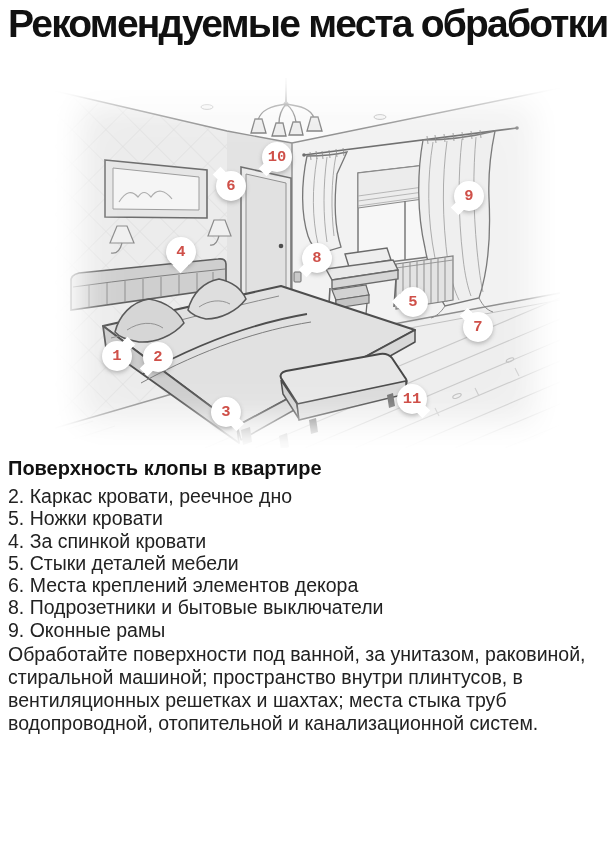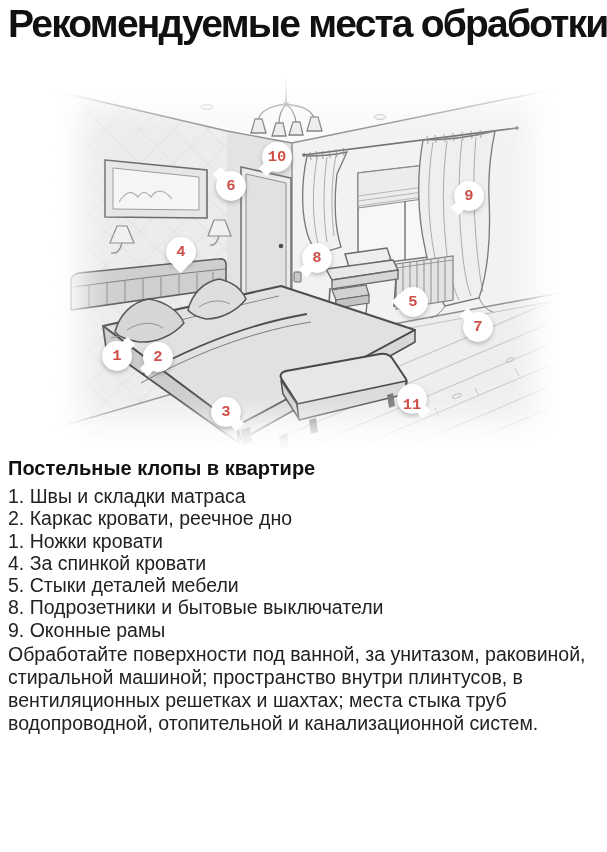--- a/index.html
+++ b/index.html
@@ -216,32 +216,32 @@
         <span>8</span>
       </div>
       <div class="marker tail-bl" style="left: 414px; top: 118px;">
         <i class="tail"></i>
         <span>9</span>
       </div>
       <div class="marker tail-bl" style="left: 222px; top: 79px;">
         <i class="tail"></i>
         <span>10</span>
       </div>
-      <div class="marker tail-br" style="left: 357px; top: 321px; align-items: flex-end;">
+      <div class="marker tail-br" style="left: 357px; top: 321px;">
         <i class="tail"></i>
         <span>11</span>
       </div>
     </div>
 </div>
 
 <section class="content">
-  <h2>Постельные клопы в квартире</h2>
+  <h2>Поверхность клопы в квартире</h2>
   <ul>
-    <li>1. Швы и складки матраса</li>
     <li>2. Каркас кровати, реечное дно</li>
-    <li>1. Ножки кровати</li>
+    <li>5. Ножки кровати</li>
     <li>4. За спинкой кровати</li>
     <li>5. Стыки деталей мебели</li>
+    <li>6. Места креплений элементов декора</li>
     <li>8. Подрозетники и бытовые выключатели</li>
     <li>9. Оконные рамы</li>
   </ul>
   <p>Обработайте поверхности под ванной, за унитазом, раковиной, стиральной машиной; пространство внутри плинтусов, в вентиляционных решетках и шахтах; места стыка труб водопроводной, отопительной и канализационной систем.</p>
 </section>
 
 </body></html>

